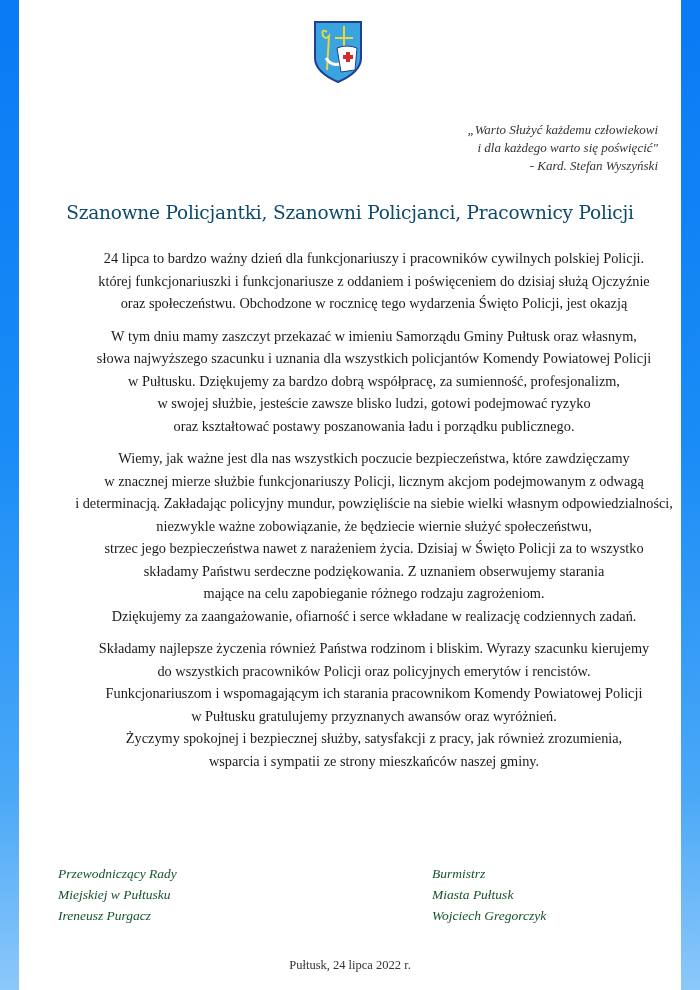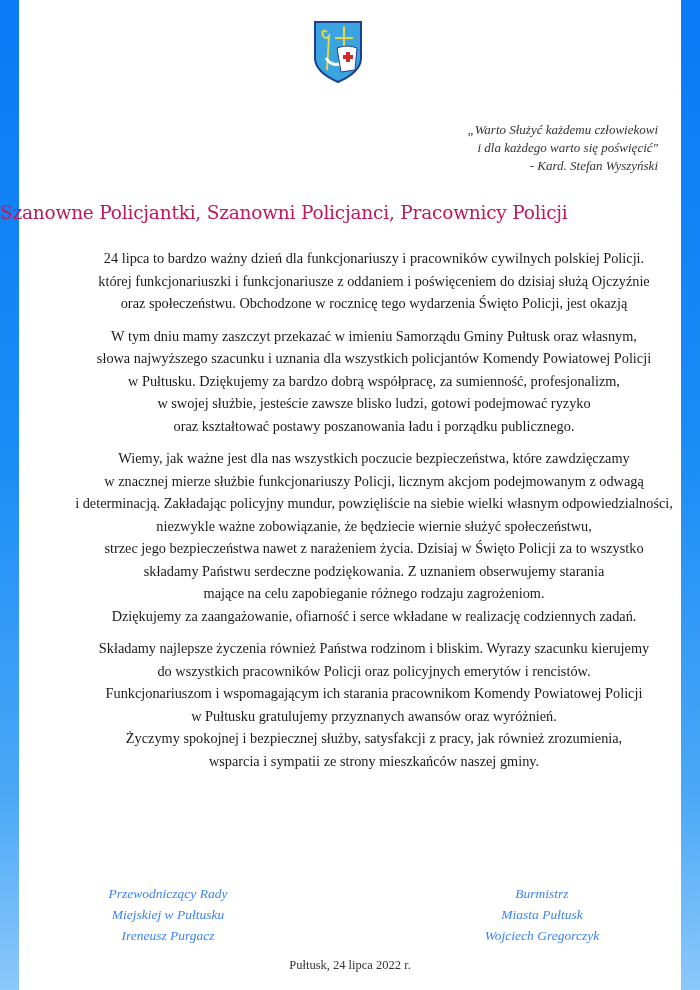--- a/index.html
+++ b/index.html
@@ -15,33 +15,33 @@
   .crest {
     position:absolute; left:313px; top:20px; width:50px; height:64px;
   }
   .quote {
     position:absolute; right:42px; top:121px; width:300px;
     text-align:right; font-style:italic; font-size:13px; line-height:18px;
     color:#333; 
   }
   .quote div { white-space:nowrap; }
   .title {
-    position:absolute; left:0; top:202px; width:700px; text-align:left;
-    font-family:"DejaVu Serif", serif; font-size:18.5px; color:#be185d;
+    position:absolute; left:0; top:202px; width:700px; text-align:center;
+    font-family:"DejaVu Serif", serif; font-size:18.5px; color:#0c4a6e;
     letter-spacing:-0.2px;
   }
   .body-text {
     position:absolute; left:0; top:247px; width:700px;
     text-align:center; font-size:14.3px; line-height:22.5px; color:#1a1a1a;padding-left:24px;
   }
   .para { margin:0 0 10px 0; }
   .para div { white-space:nowrap; }
   .sign {
-    position:absolute; top:863px; width:220px; text-align:center;
-    font-style:italic; font-size:13.5px; line-height:21px; color:#3b82f6;margin-top:20px;
+    position:absolute; top:863px; width:220px; text-align:left;
+    font-style:italic; font-size:13.5px; line-height:21px; color:#14532d;
   }
   .sign.left { left:58px; }
   .sign.right { left:432px; }
   .date {
     position:absolute; left:0; top:958px; width:700px; text-align:center;
     font-size:12.5px; color:#333;
   }
 </style>
 </head>
 <body>

